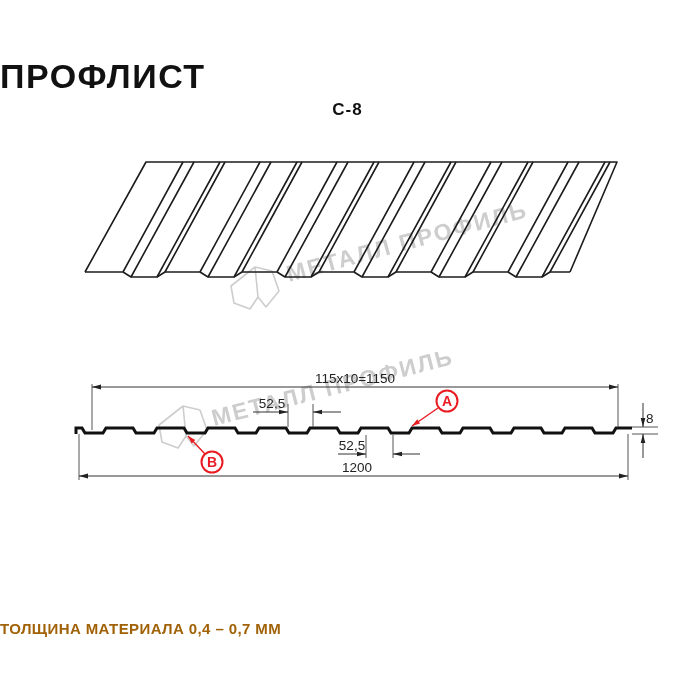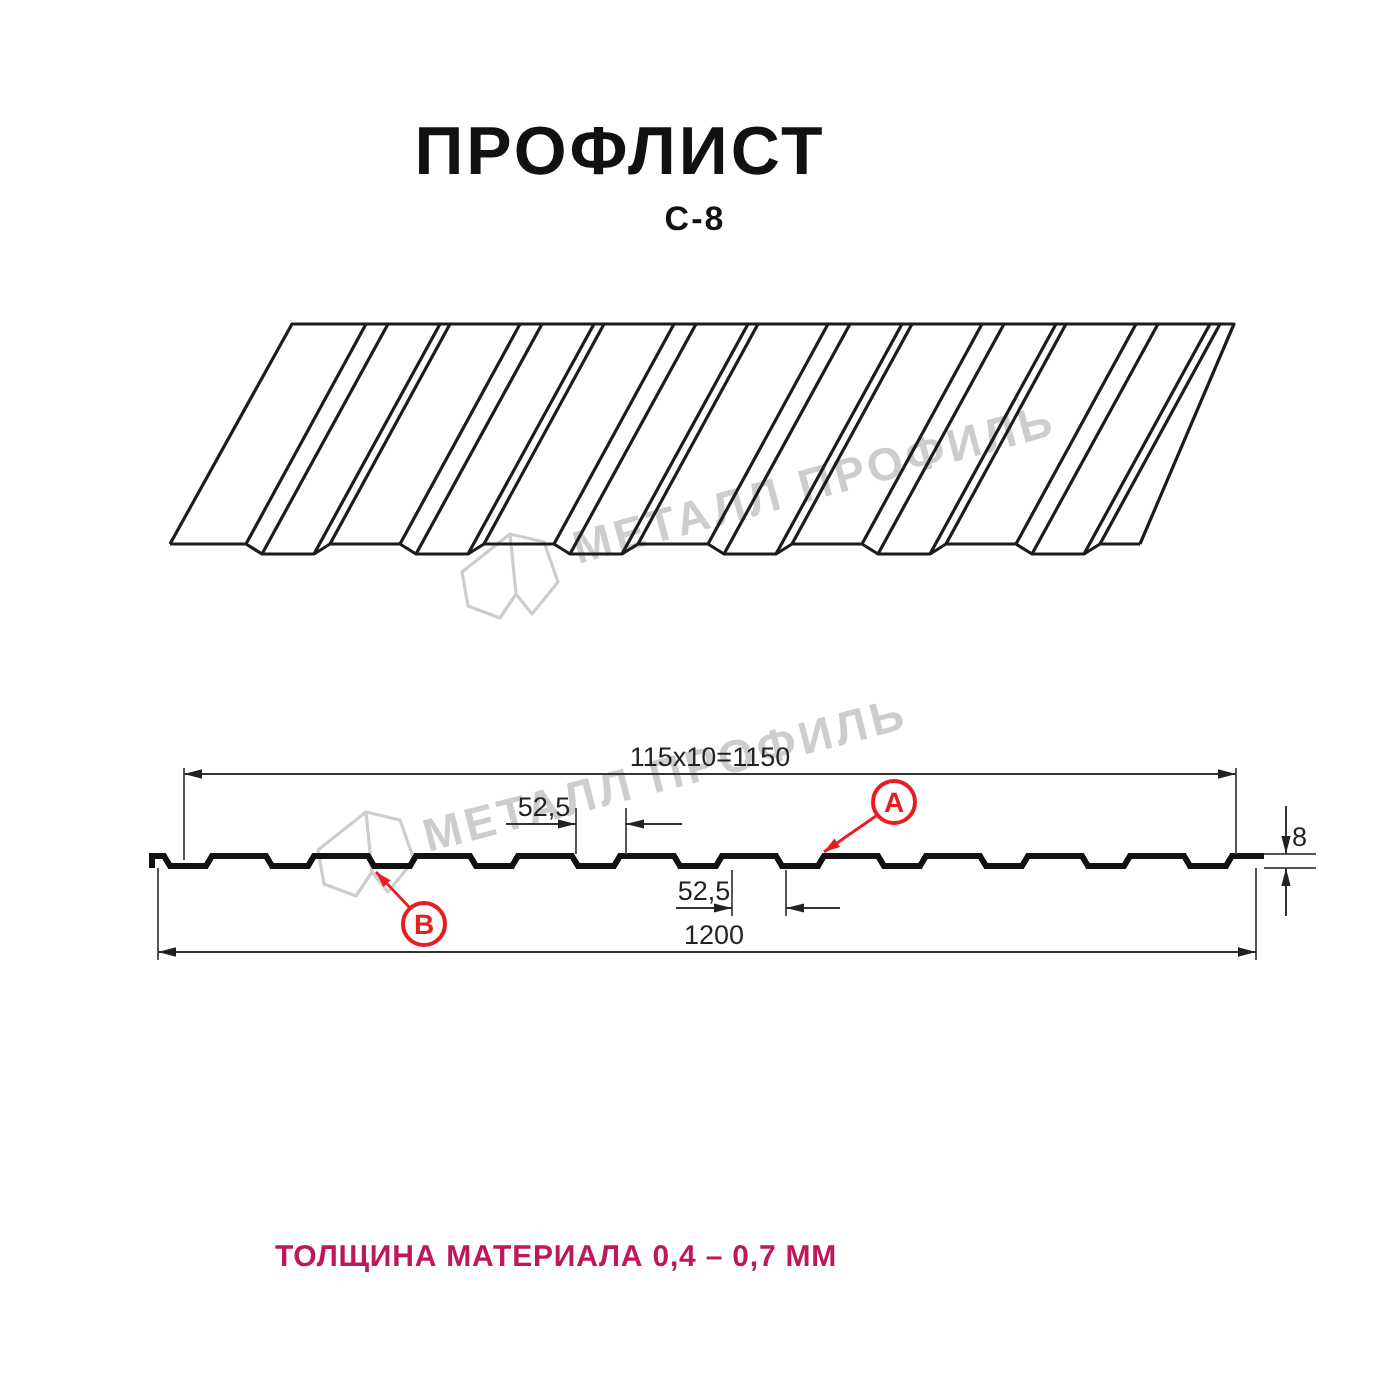--- a/index.html
+++ b/index.html
@@ -5,35 +5,34 @@
   html,body{margin:0;padding:0;background:#ffffff;}
   .canvas{
     position:relative;
     width:700px;height:700px;
     background:#ffffff;
     overflow:hidden;
     font-family:"Liberation Sans","DejaVu Sans",sans-serif;
   }
   .title{
     position:absolute;top:57px;left:0;width:620px;
-    text-align:center;
+    text-align:left;
     font-size:34px;font-weight:800;letter-spacing:1.5px;
     color:#111111;
   }
   .subtitle{
     position:absolute;top:100px;left:0;width:695px;
     text-align:center;
     font-size:17px;font-weight:700;letter-spacing:1px;
     color:#111111;
   }
   .footer{
     position:absolute;top:620px;left:0;width:556px;
-    text-align:center;
     font-size:15px;font-weight:600;letter-spacing:0.4px;
-    color:#be185d;
+    color:#a16207;
   }
   svg.drawing{position:absolute;top:0;left:0;}
   .dim-text{
     font-family:"Liberation Sans","DejaVu Sans",sans-serif;
     font-size:13.5px;fill:#222222;
   }
   .wm-text{
     font-family:"Liberation Sans","DejaVu Sans",sans-serif;
     font-size:23px;font-weight:700;letter-spacing:2px;fill:#c8c8c8;
   }

